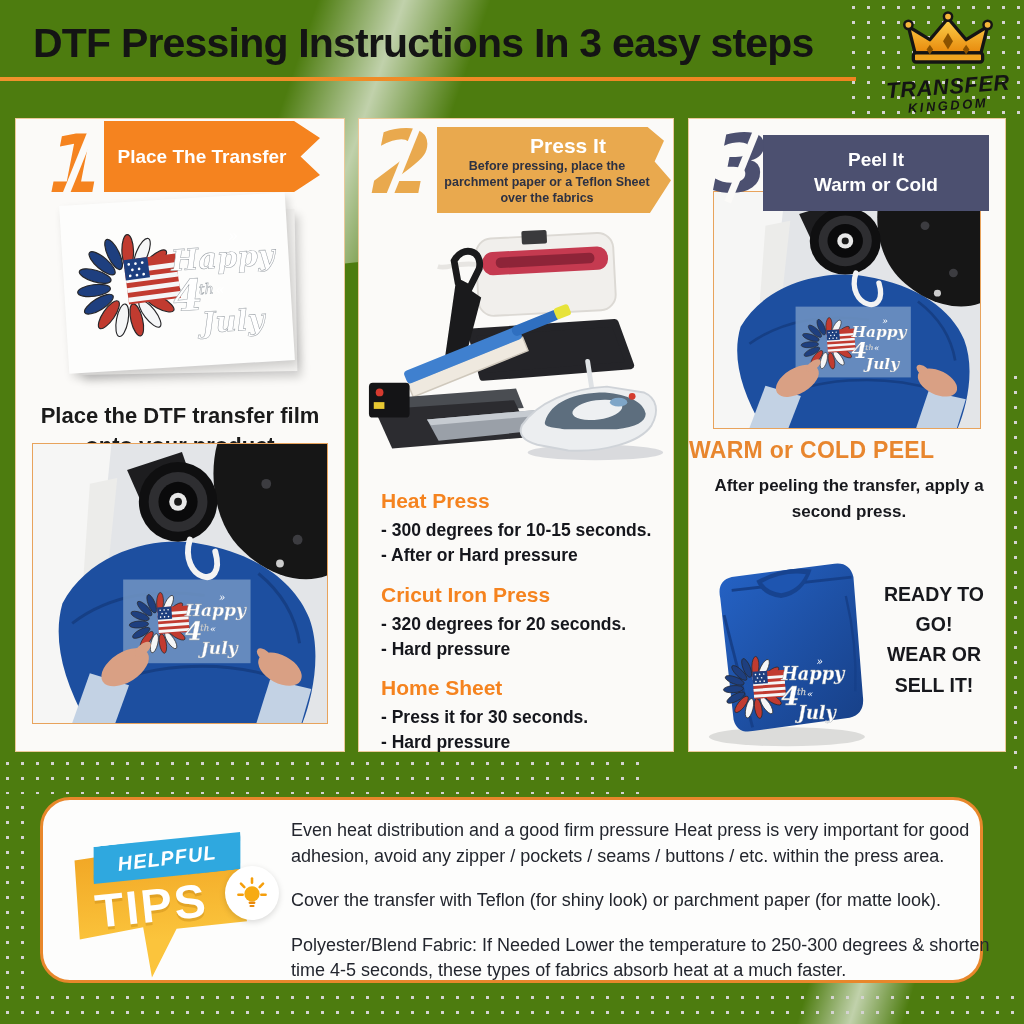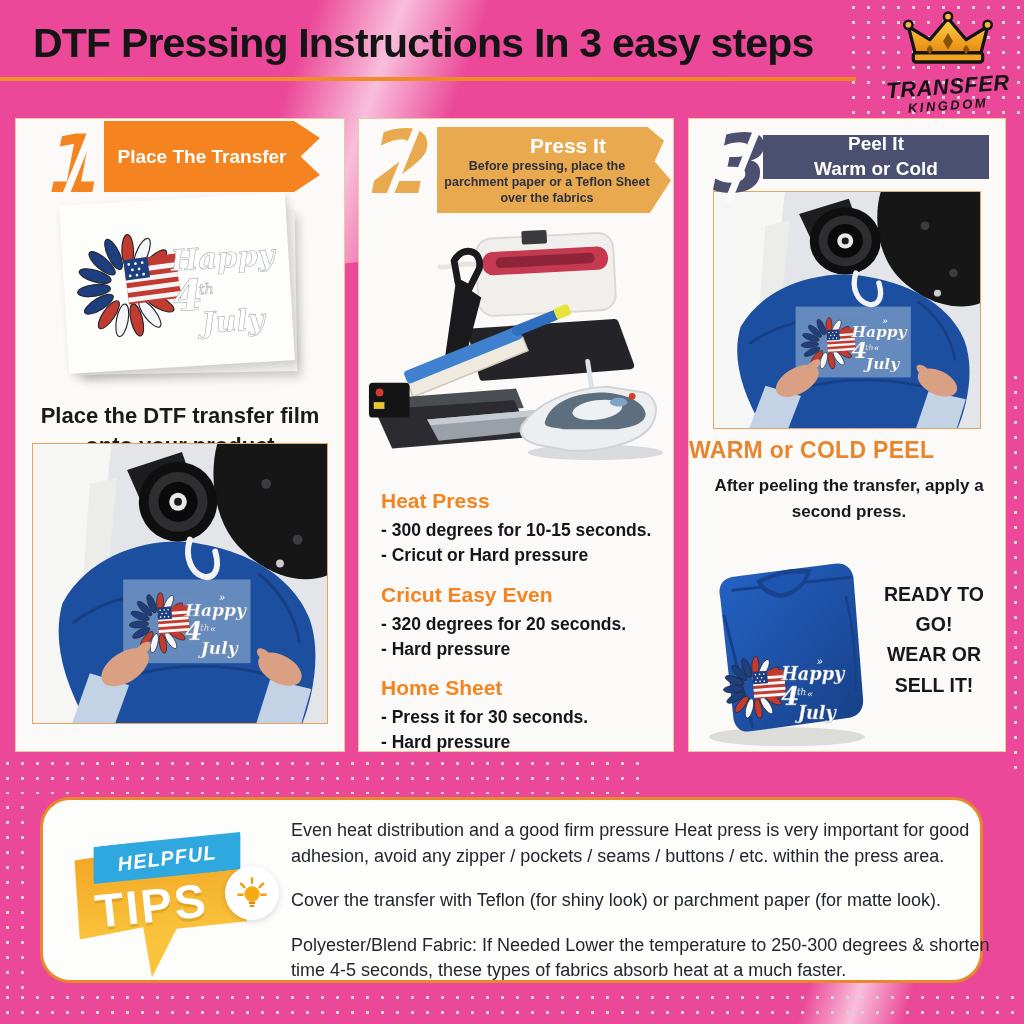--- a/index.html
+++ b/index.html
@@ -1,18 +1,18 @@
 <!DOCTYPE html>
 <html><head>
 <meta charset="utf-8">
 <style>
   * { margin:0; padding:0; box-sizing:border-box; }
   html,body { width:1024px; height:1024px; }
   body { font-family:"Liberation Sans", sans-serif; background:#efeeec; overflow:hidden; }
-  .canvas { position:relative; width:1024px; height:1024px; background:#ec4899; overflow:hidden; }
+  .canvas { position:relative; width:1024px; height:1024px; background:#4d7c0f; overflow:hidden; }
 
   .streak { position:absolute; background:linear-gradient(115deg, rgba(255,255,255,0) 42%, rgba(255,255,255,0.65) 50%, rgba(255,255,255,0) 58%); pointer-events:none; }
   .dots { position:absolute; background-image:radial-gradient(#d4d3d1 1.6px, transparent 1.8px); background-size:15px 15px; }
 
   
   .title { position:absolute; left:33px; top:20px; font-size:41px; font-weight:800; color:#141414; letter-spacing:-0.8px; }
   .title-underline { position:absolute; left:0; top:77px; width:856px; height:4px; background:linear-gradient(90deg,#f0922c,#ef8420); }
   .logo { position:absolute; left:878px; top:10px; width:140px; height:108px; text-align:center; }
   .logo svg { display:block; margin:0 auto; }
   .logo-t1 { font-size:22px; font-weight:800; font-style:italic; color:#141414; letter-spacing:0.5px; transform:rotate(-4deg); line-height:1; }
@@ -32,21 +32,21 @@
 
   .ribbon { position:absolute; display:flex; flex-direction:column; justify-content:center; align-items:center; color:#fff; font-weight:800; text-align:center; z-index:1; }
   .r1 { left:88px; top:2px; width:216px; height:71px; background:#f5831f;
         clip-path:polygon(0 0, 88% 0, 100% 24%, 91% 50%, 100% 76%, 88% 100%, 0 100%);
         font-size:19px; padding-right:20px; }
   .r2 { left:78px; top:8px; width:234px; height:86px; background:#e9a94e;
         clip-path:polygon(0 0, 90% 0, 97% 16%, 93% 40%, 100% 62%, 91% 100%, 0 100%);
         padding-right:14px; }
   .r2-title { font-size:21px; line-height:1.15;margin-left:42px; }
   .r2-note { font-size:12.5px; font-weight:700; color:#2d3142; line-height:1.3; width:208px; }
-  .r3 { left:74px; top:16px; width:226px; height:44px; background:#4c5070; font-size:19px; line-height:1.3; }
+  .r3 { left:74px; top:16px; width:226px; height:76px; background:#4c5070; font-size:19px; line-height:1.3; }
 
   .caption1 { position:absolute; left:8px; right:8px; top:282px; text-align:center; font-size:22px; font-weight:800; color:#1b1b1b; line-height:1.35; }
   .photo { position:absolute; border:1px solid #e8a35c; background:#e3e5e8; overflow:hidden; }
   .photo1 { left:16px; top:324px; width:296px; height:281px; }
   .photo3 { left:24px; top:72px; width:268px; height:238px; }
   .photo svg { display:block; width:100%; height:100%; }
 
   .film { position:absolute; left:48px; top:80px; width:236px; height:178px; }
   .film .sheet-back { position:absolute; left:14px; top:12px; width:218px; height:162px; background:#f2f1ef; transform:rotate(-1deg); box-shadow:4px 6px 10px rgba(0,0,0,0.18); }
   .film .sheet { position:absolute; left:0; top:0; width:226px; height:168px; background:#fdfdfc; transform:rotate(-3.5deg); box-shadow:3px 5px 9px rgba(0,0,0,0.15); display:flex; align-items:center; justify-content:center; }
@@ -264,24 +264,24 @@
         <path d="M184,208 C190,188 214,178 246,178 C270,180 286,188 288,200 C288,208 278,214 258,216 L204,216 C192,214 182,214 184,208 Z" fill="#5d6e7e"></path>
         <ellipse cx="238" cy="196" rx="26" ry="10" fill="#eef0f2" transform="rotate(-8 238 196)"></ellipse>
         <circle cx="274" cy="182" r="3.5" fill="#d43c2e"></circle>
         <ellipse cx="260" cy="188" rx="9" ry="4.5" fill="#7fa6c8"></ellipse>
       </svg>
     </div>
     <div class="methods">
       <div class="m-block">
         <div class="m-name">Heat Press</div>
         <div class="m-line">- 300 degrees for 10-15 seconds.</div>
-        <div class="m-line">- Cricut or Hard pressure</div>
+        <div class="m-line">- After or Hard pressure</div>
       </div>
       <div class="m-block">
-        <div class="m-name">Cricut Easy Even</div>
+        <div class="m-name">Cricut Iron Press</div>
         <div class="m-line">- 320 degrees for 20 seconds.</div>
         <div class="m-line">- Hard pressure</div>
       </div>
       <div class="m-block">
         <div class="m-name">Home Sheet</div>
         <div class="m-line">- Press it for 30 seconds.</div>
         <div class="m-line">- Hard pressure</div>
       </div>
     </div>
   </section>

